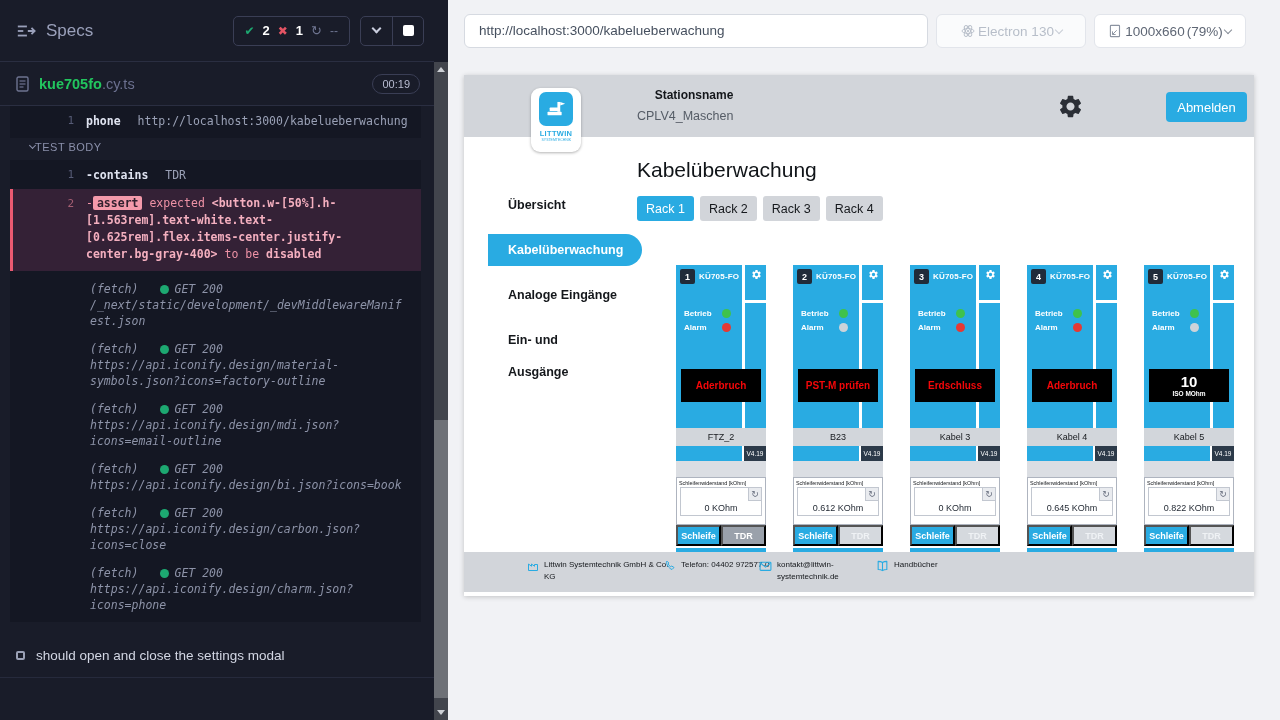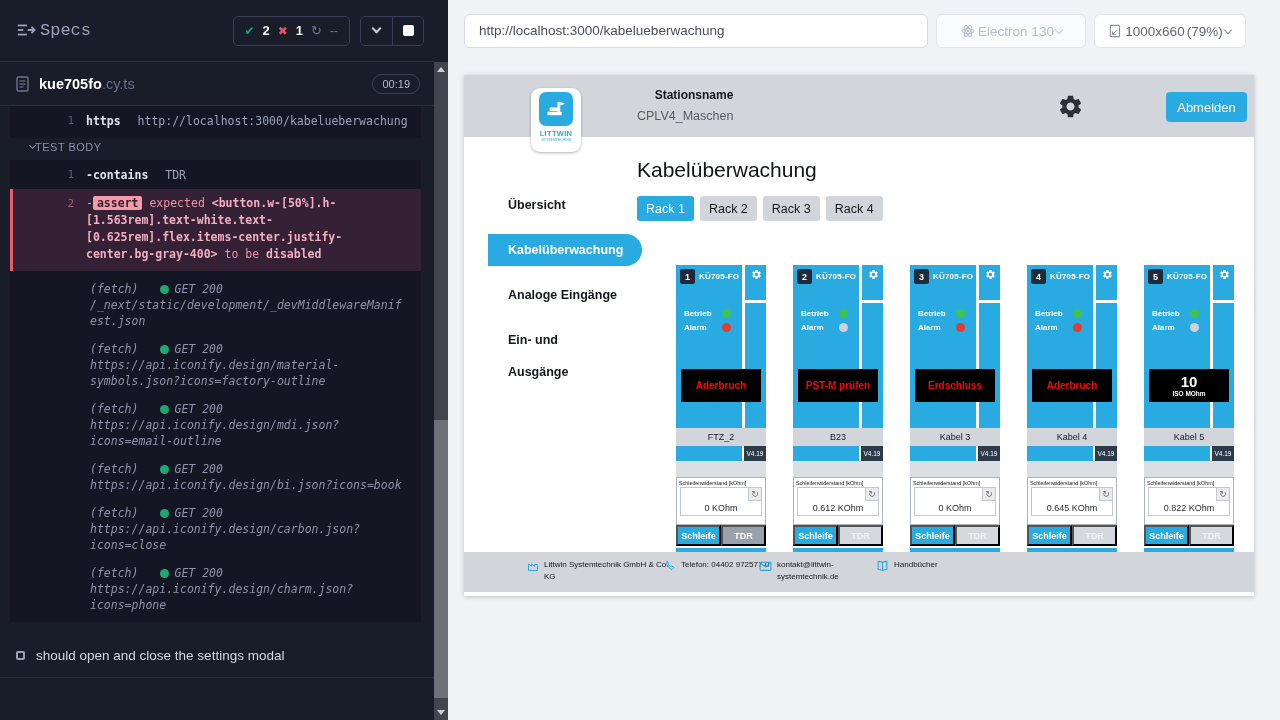--- a/index.html
+++ b/index.html
@@ -2,36 +2,36 @@
 <html><head>
 <meta charset="utf-8">
 <style>
   * { margin:0; padding:0; box-sizing:border-box; }
   html,body { width:1280px; height:720px; overflow:hidden; }
   body { position:relative; font-family:"Liberation Sans",sans-serif; background:#eef0f3; }
 
   
   .runner { position:absolute; left:0; top:0; width:448px; height:720px; background:#191c29; }
   .runner-header { width:434px; height:62px; display:flex; align-items:center; padding:0 10px 0 16px; border-bottom:1px solid #2a2e41; }
-  .specs-toggle { display:flex; align-items:flex-start; gap:4px; cursor:pointer;font-family:Liberation Mono, monospace; }
+  .specs-toggle { display:flex; align-items:center; gap:10px; cursor:pointer; }
   .specs-label { color:#9aa0ba; font-size:17px; }
   .stats { display:flex; align-items:center; gap:8px; border:1px solid #3a3e55; border-radius:5px; height:30px; padding:0 11px; margin-left:auto; }
   .stat-num { color:#fff; font-weight:bold; font-size:13px; }
   .ico-check { color:#1da871; font-size:12px; }
   .ico-cross { color:#e45464; font-size:12px; }
   .ico-refresh { color:#6e7490; font-size:13px; }
   .stat-dash { color:#6e7490; font-size:12px; }
   .hdr-btns { display:flex; border:1px solid #3a3e55; border-radius:5px; height:30px; margin-left:10px; }
   .hdr-btn { width:31px; display:flex; align-items:center; justify-content:center; cursor:pointer; }
   .hdr-btn + .hdr-btn { border-left:1px solid #3a3e55; }
   .chev { width:7px; height:7px; border-right:2px solid #c9cdde; border-bottom:2px solid #c9cdde; transform:rotate(45deg); margin-top:-4px; }
   .stop-sq { width:11px; height:11px; background:#fff; border-radius:2px; }
 
   .spec-row { width:434px; height:44px; display:flex; align-items:center; padding:0 14px 0 16px; border-bottom:1px solid #2a2e41; }
-  .spec-name { color:#ffffff; font-weight:bold; font-size:14.5px; margin-left:10px; }
+  .spec-name { color:#22c55e; font-weight:bold; font-size:14.5px; margin-left:10px; }
   .spec-ext { color:#6c7190; font-size:14.5px; }
   .spec-time { margin-left:auto; border:1px solid #3a3e55; border-radius:11px; color:#b9bdd2; font-size:11px; padding:3px 9px; }
 
   .log { width:434px; }
   .cmd-block { background:#141723; margin-left:10px; width:411px; padding:3px 0 5px; }
   .cmd-row { position:relative; padding:4px 12px 4px 76px; font-family:"DejaVu Sans Mono",monospace; font-size:11.5px; line-height:16px; color:#9aa1b6; }
   .cmd-num { position:absolute; left:40px; top:4px; width:24px; text-align:right; color:#565b76; font-size:11px; }
   .cmd-method { color:#dfe3f0; font-weight:bold; margin-right:10px; }
   .section-hdr { display:flex; align-items:center; margin:3px 0 7px 30px; color:#8b90ab; font-size:11px; letter-spacing:.5px; cursor:pointer; }
   .chev-sm { width:5px; height:5px; border-right:1.6px solid #8b90ab; border-bottom:1.6px solid #8b90ab; transform:rotate(45deg); margin-top:-3px; }
@@ -168,21 +168,21 @@
     </svg>
     <span class="spec-name">kue705fo</span>
     <span class="spec-ext">.cy.ts</span>
     <span class="spec-time">00:19</span>
   </div>
 
   <div class="log">
     <div class="cmd-block">
       <div class="cmd-row">
         <span class="cmd-num">1</span>
-        <span class="cmd-method">https</span>
+        <span class="cmd-method">phone</span>
         <span>http://localhost:3000/kabelueberwachung</span>
       </div>
     </div>
 
     <div class="section-hdr">
       <span class="chev-sm"></span>
       <span>TEST BODY</span>
     </div>
 
     <div class="cmd-block">

